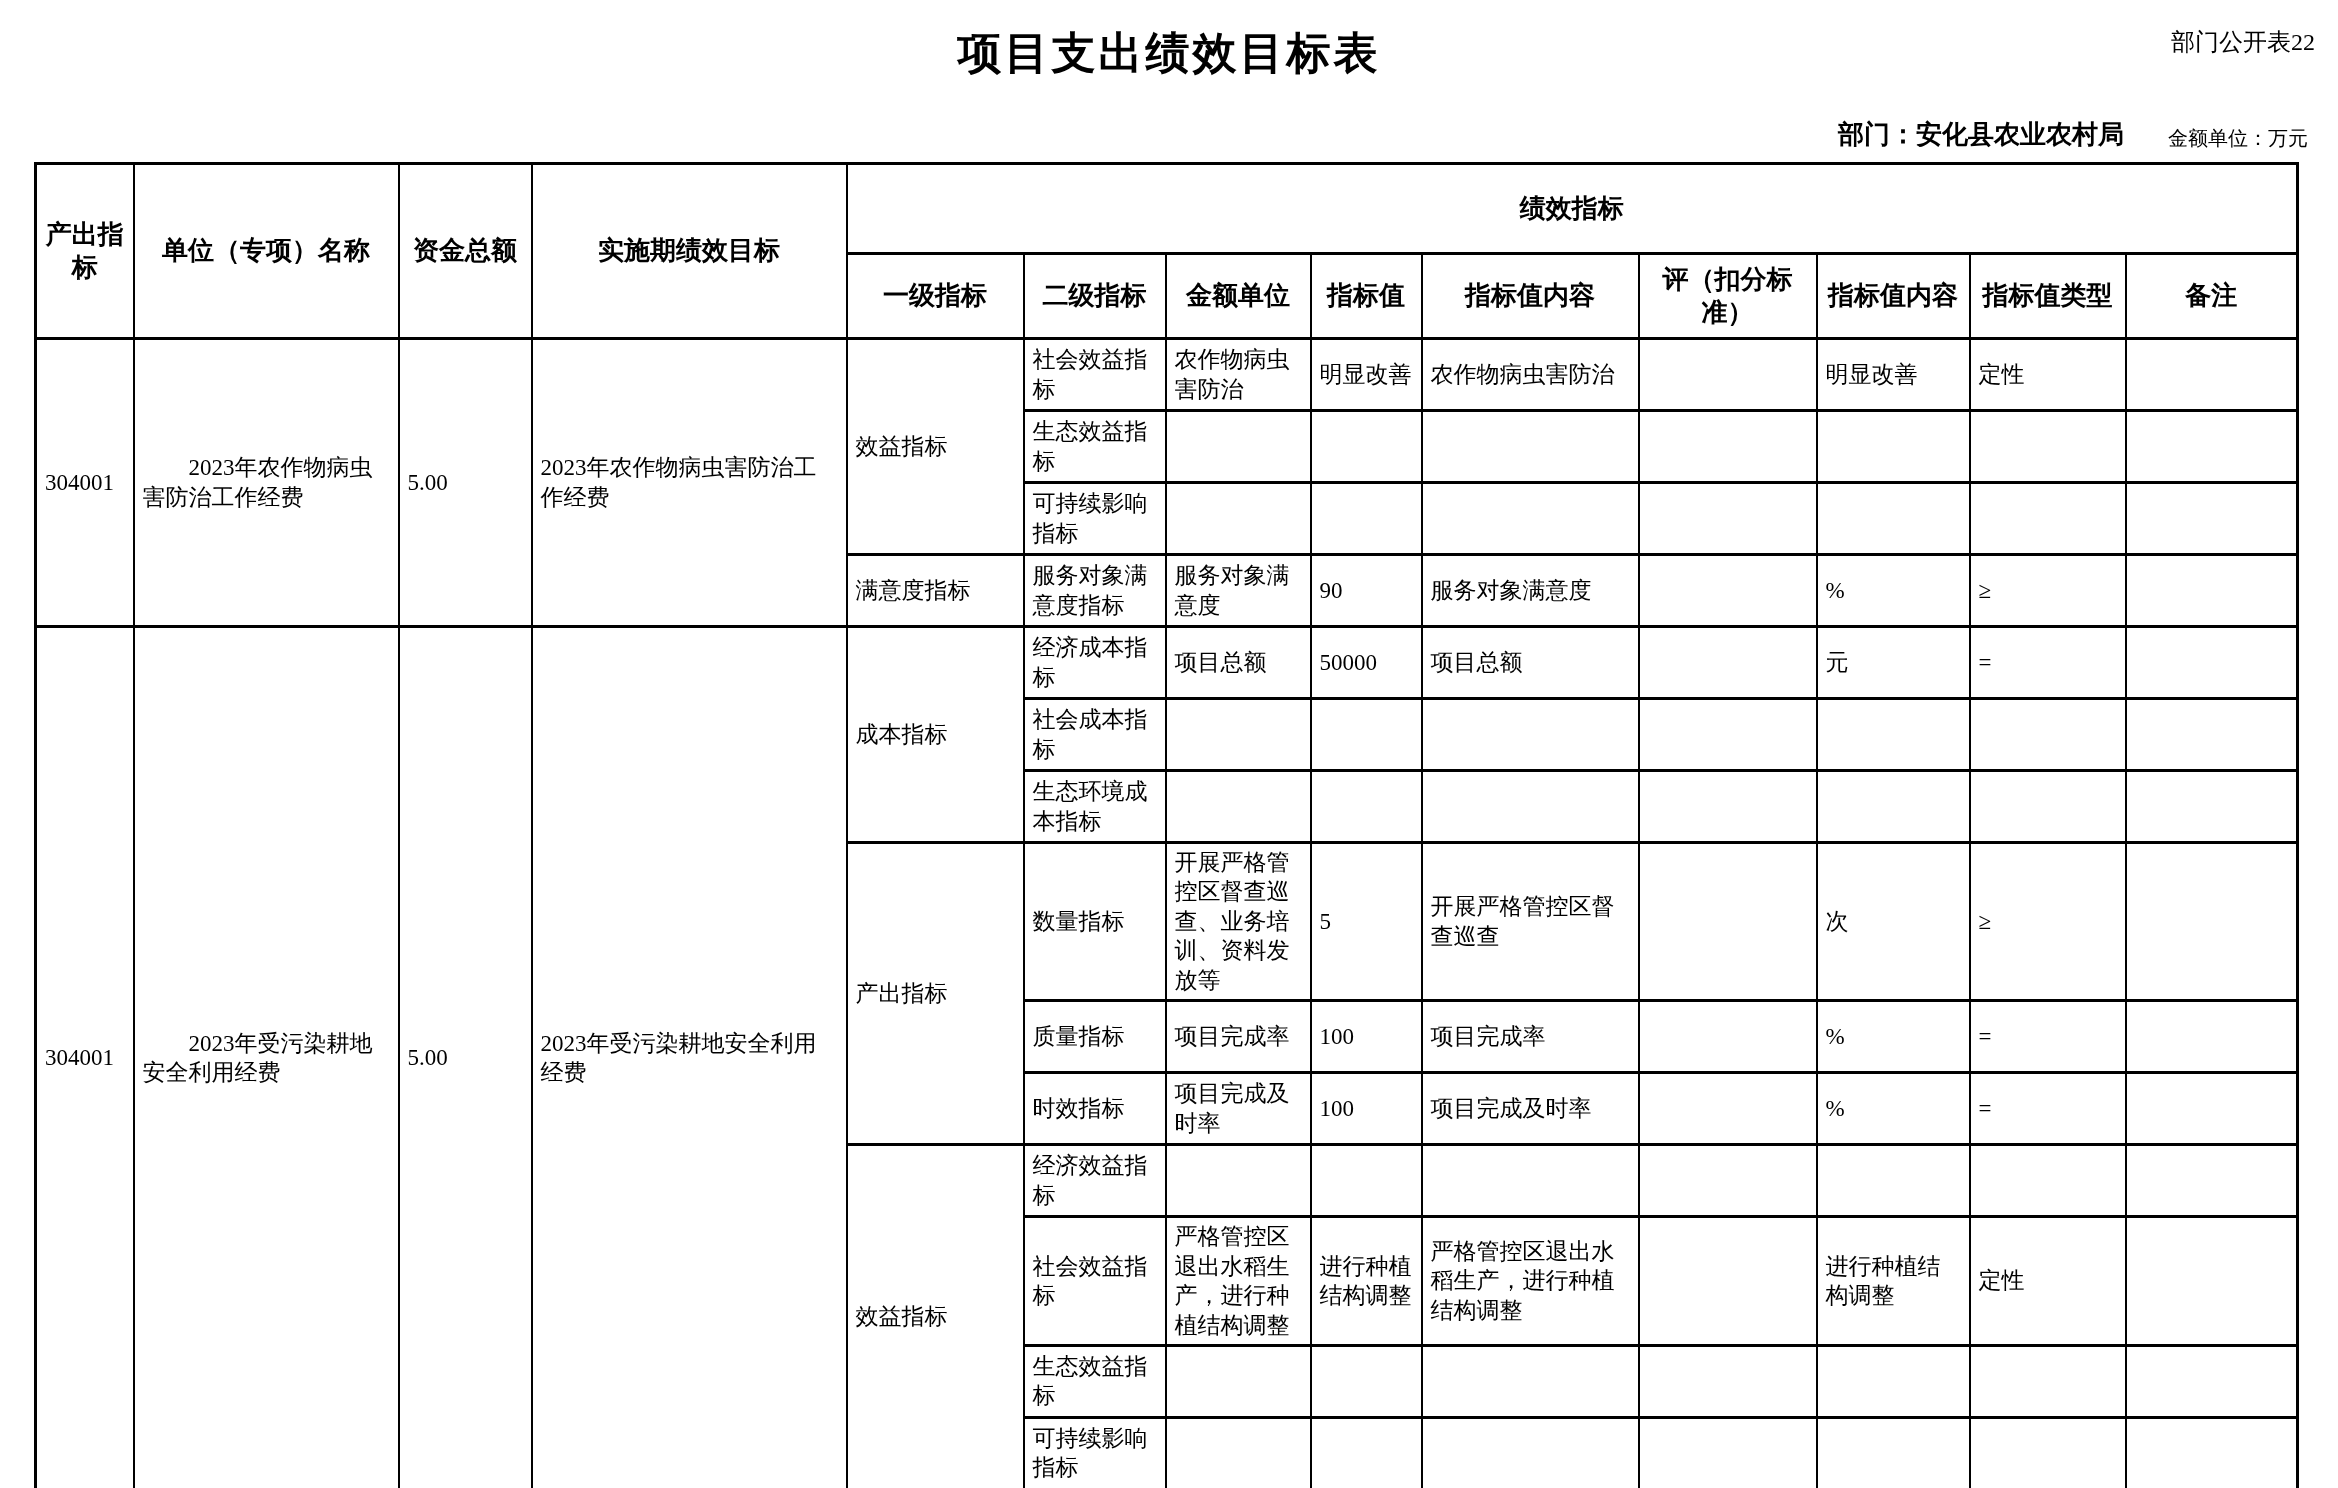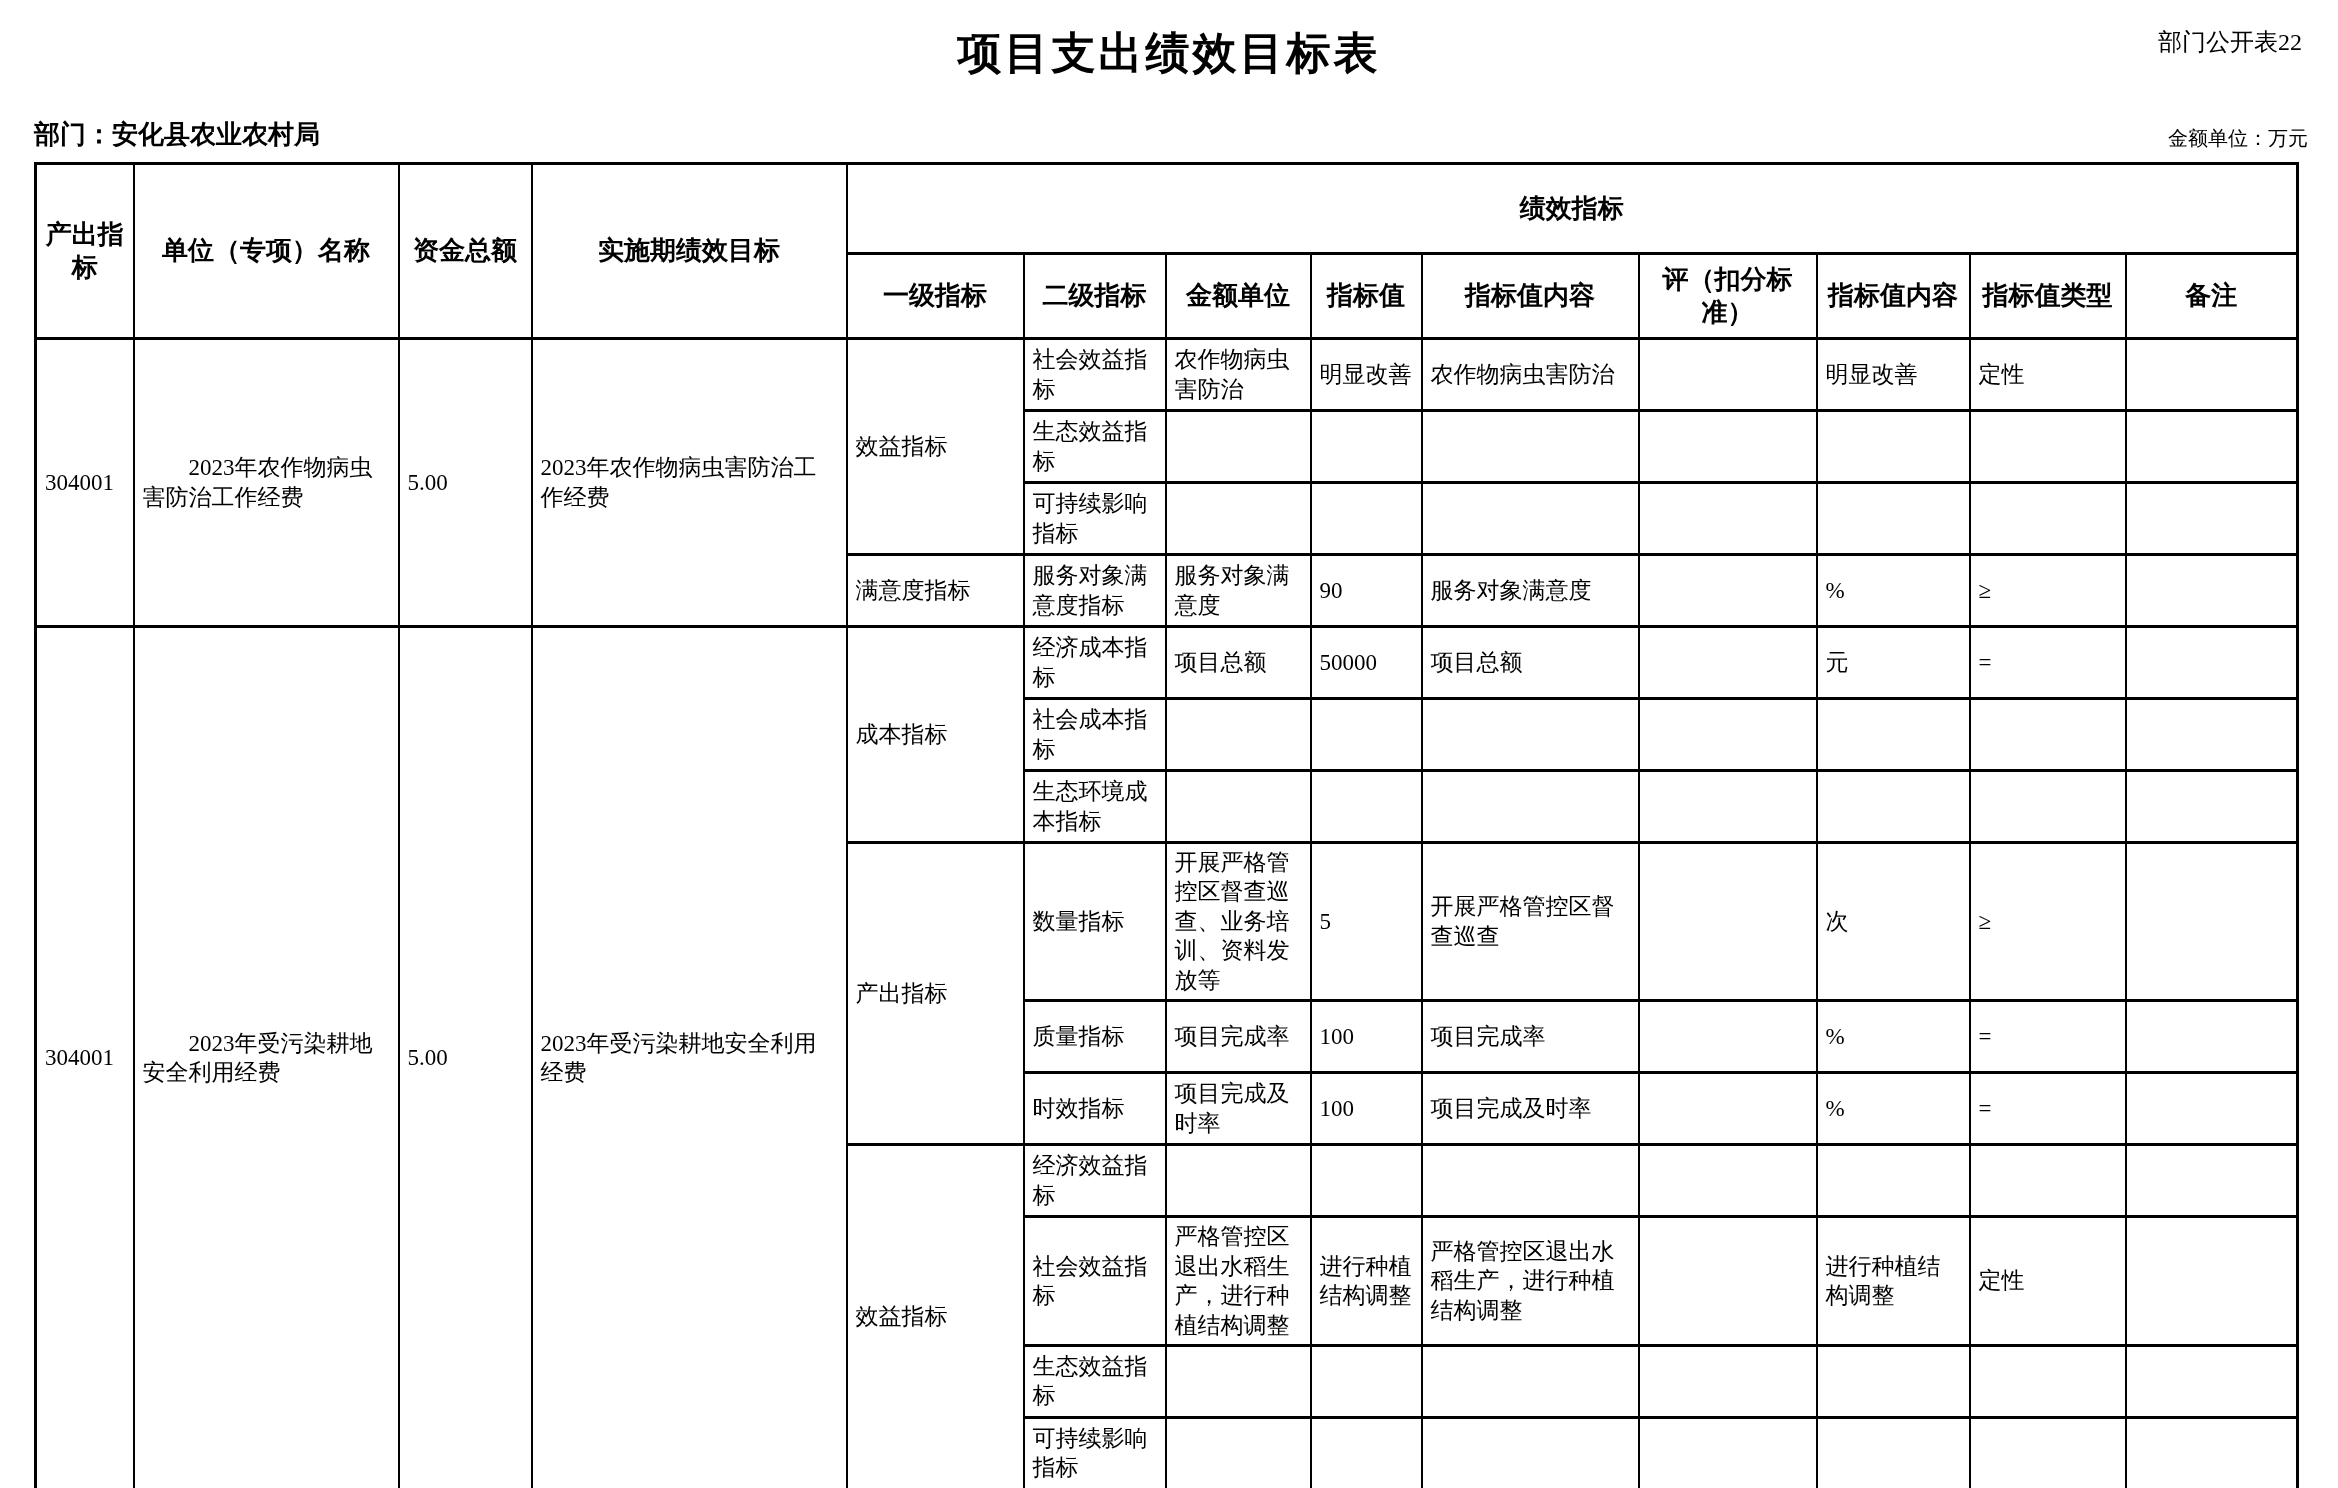--- a/index.html
+++ b/index.html
@@ -4,36 +4,37 @@
 <style>
   html,body{margin:0;padding:0;}
   body{
     width:2338px;height:1488px;
     background:#ffffff;
     font-family:"Liberation Serif","DejaVu Serif",serif;
     color:#000;
     position:relative;
   }
   .form-code{
-    position:absolute;top:26px;right:36px;
+    position:absolute;top:26px;right:23px;
     font-size:24px;
   }
   .page-title{
     text-align:center;
     margin:0;
     padding-top:24px;
     font-size:44px;
     font-weight:bold;
     letter-spacing:3px;
   }
   .meta-line{
     display:flex;
-    justify-content:space-between;
+    justify-content:flex-end;
     align-items:flex-end;
     margin:34px 30px 10px 34px;
+    gap:44px;
   }
   .dept-label{font-size:26px;font-weight:bold;}
   .unit-label{font-size:20px;}
   table.perf{
     margin-left:34px;
     width:2262px;
     border-collapse:collapse;
     table-layout:fixed;
     border:3px solid #000;
   }

